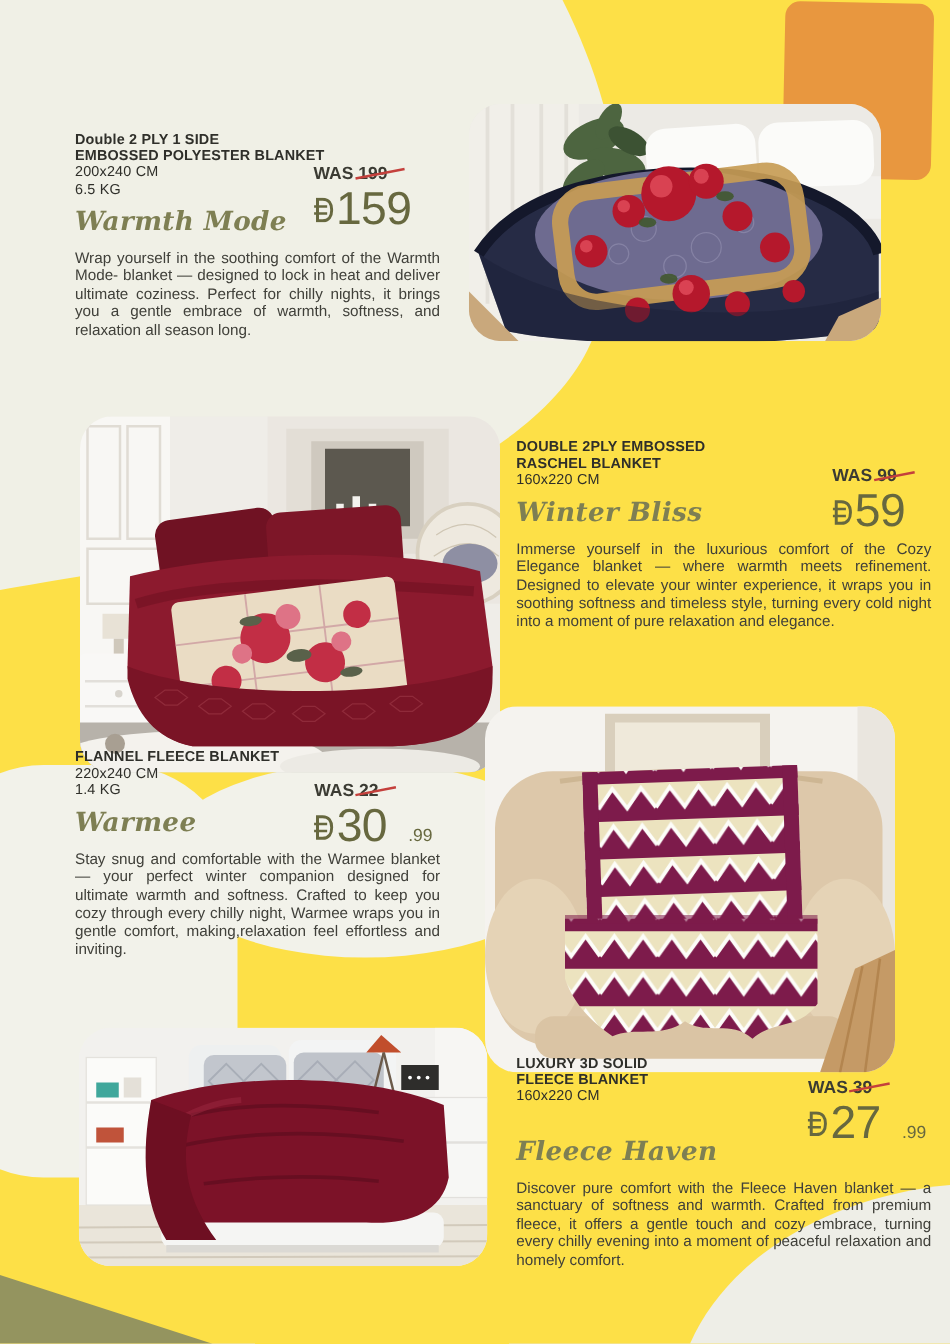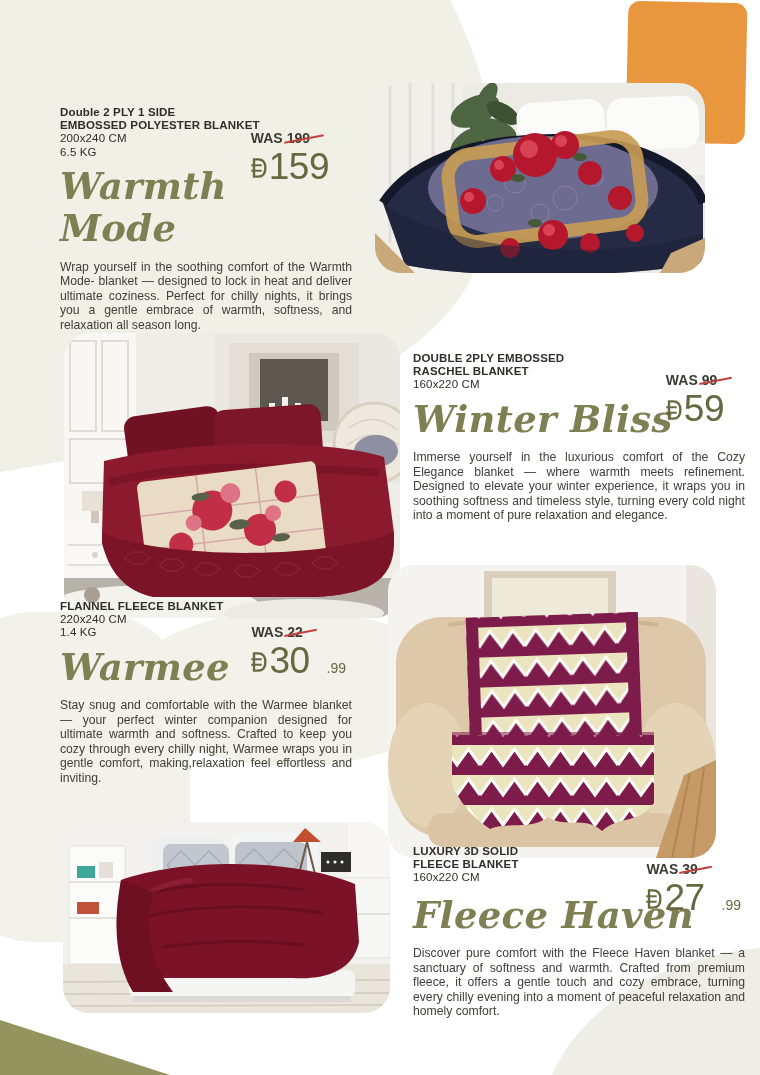--- a/index.html
+++ b/index.html
@@ -1,16 +1,16 @@
 <!DOCTYPE html>
 <html><head>
 <meta charset="utf-8">
 <style>
   html,body{margin:0;padding:0;background:#e9e9e4;}
-  .page{position:relative;width:760px;height:1075px;margin:0 auto;background:#ffffff;
+  .page{position:relative;width:760px;height:1075px;margin:0 auto;background:#fde047;
         overflow:hidden;font-family:"Liberation Sans",sans-serif;}
   .bg-svg{position:absolute;left:0;top:0;z-index:0;}
   .section{position:absolute;left:0;top:0;width:100%;height:0;}
   .photo{position:absolute;border-radius:26px;overflow:hidden;z-index:2;}
   .photo svg{display:block;width:100%;height:100%;}
   .tblock{position:absolute;z-index:3;}
   
   .s1 .photo{left:375px;top:83px;width:330px;height:190px;}
   .s1 .tblock{left:60px;top:106px;width:292px;}
   .s2 .photo{left:64px;top:333px;width:336px;height:285px;}
@@ -29,22 +29,22 @@
   .s4 .price{top:16px;right:4px;}
   .was{font-size:14px;font-weight:700;color:#3b3b33;margin-right:9px;}
   .old{position:relative;display:inline-block;margin-left:4px;}
   .old::after{content:"";position:absolute;left:-3px;right:-14px;top:52%;height:1.6px;
               background:#c4403c;transform:rotate(-11deg);}
   .newprice{color:#67683f;display:inline-flex;align-items:baseline;}
   .dh{width:16px;height:20px;margin-right:2px;align-self:center;transform:translateY(1px);}
   .big{font-size:37px;font-weight:400;letter-spacing:-.5px;}
   .cents{font-size:14px;font-weight:400;margin-left:17px;}
   .title{margin:6px 0 0;font-family:"DejaVu Serif",serif;font-style:italic;font-weight:700;
-         font-size:37px;line-height:1.15;color:#7e7f53;letter-spacing:.3px;}
-  .s4 .title{margin-top:9px;}
+         font-size:21px;line-height:1.15;color:#7e7f53;letter-spacing:.3px;}
+  .s4 .title{margin-top:24px;}
   .desc{margin:10px 0 0;font-size:12.2px;line-height:14.5px;color:#40403a;text-align:justify;}
 </style>
 </head>
 <body>
 
 <div class="page">
 
   <svg class="bg-svg" width="760" height="1075" viewBox="0 0 760 1075">
     <path d="M0,0 L450,0 C495,90 515,190 470,280 C430,360 300,420 160,445 C100,455 40,465 0,472 Z" fill="#f0f0e6"></path>
     <rect x="-60" y="612" width="250" height="330" rx="95" fill="#f2f2ea"></rect>

